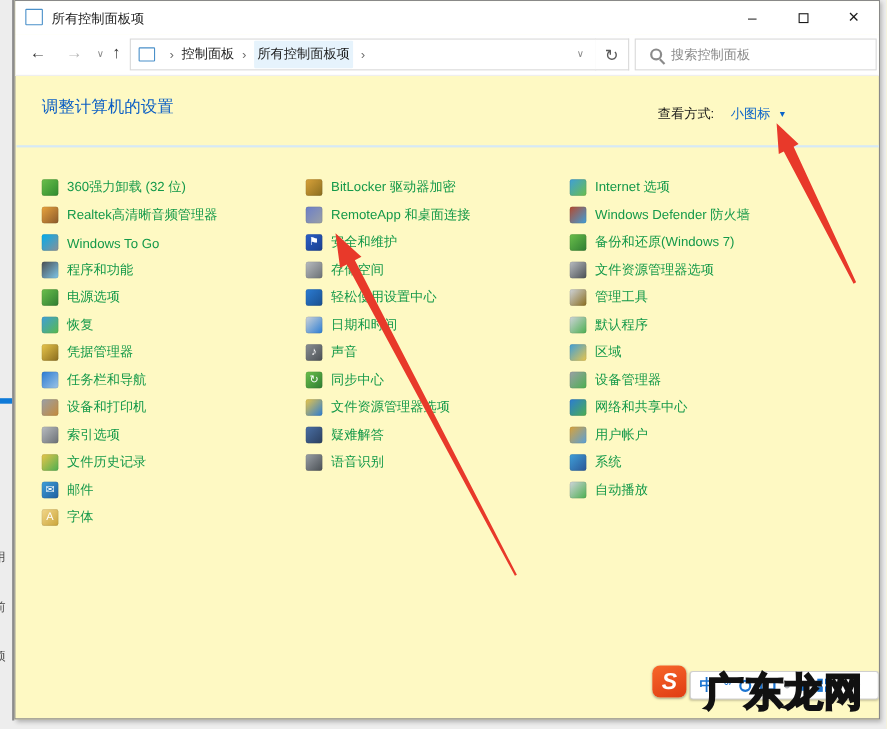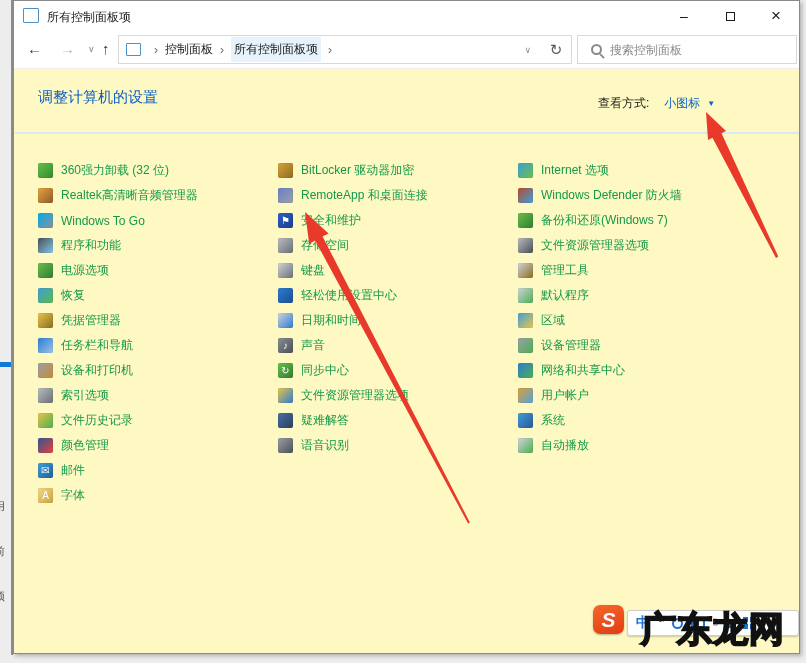--- a/index.html
+++ b/index.html
@@ -179,24 +179,20 @@
         </div>
         <div class="item">
           <span class="item-icon" style="background: linear-gradient(135deg, rgb(184, 188, 192), rgb(107, 112, 117));"></span>
           <span class="item-label">索引选项</span>
         </div>
         <div class="item">
           <span class="item-icon" style="background: linear-gradient(135deg, rgb(232, 197, 74), rgb(76, 175, 80));"></span>
           <span class="item-label">文件历史记录</span>
         </div>
         <div class="item">
-          <span class="item-icon" style="background: linear-gradient(135deg, rgb(43, 87, 151), rgb(232, 65, 58));"></span>
-          <span class="item-label">颜色管理</span>
-        </div>
-        <div class="item">
           <span class="item-icon" style="background: linear-gradient(135deg, rgb(63, 159, 216), rgb(31, 95, 160));">✉</span>
           <span class="item-label">邮件</span>
         </div>
         <div class="item">
           <span class="item-icon" style="background: linear-gradient(135deg, rgb(243, 215, 138), rgb(202, 165, 58));">A</span>
           <span class="item-label">字体</span>
         </div>
       </div>
     <div class="col col-2">
         <div class="item">
@@ -207,24 +203,20 @@
           <span class="item-icon" style="background: linear-gradient(135deg, rgb(107, 126, 201), rgb(154, 160, 166));"></span>
           <span class="item-label">RemoteApp 和桌面连接</span>
         </div>
         <div class="item">
           <span class="item-icon" style="background: linear-gradient(135deg, rgb(43, 95, 199), rgb(26, 63, 143));">⚑</span>
           <span class="item-label">安全和维护</span>
         </div>
         <div class="item">
           <span class="item-icon" style="background: linear-gradient(135deg, rgb(184, 188, 192), rgb(107, 112, 117));"></span>
           <span class="item-label">存储空间</span>
-        </div>
-        <div class="item">
-          <span class="item-icon" style="background: linear-gradient(135deg, rgb(207, 212, 217), rgb(107, 112, 117));"></span>
-          <span class="item-label">键盘</span>
         </div>
         <div class="item">
           <span class="item-icon" style="background: linear-gradient(135deg, rgb(43, 124, 211), rgb(26, 79, 143));"></span>
           <span class="item-label">轻松使用设置中心</span>
         </div>
         <div class="item">
           <span class="item-icon" style="background: linear-gradient(135deg, rgb(207, 212, 217), rgb(43, 124, 211));"></span>
           <span class="item-label">日期和时间</span>
         </div>
         <div class="item">

